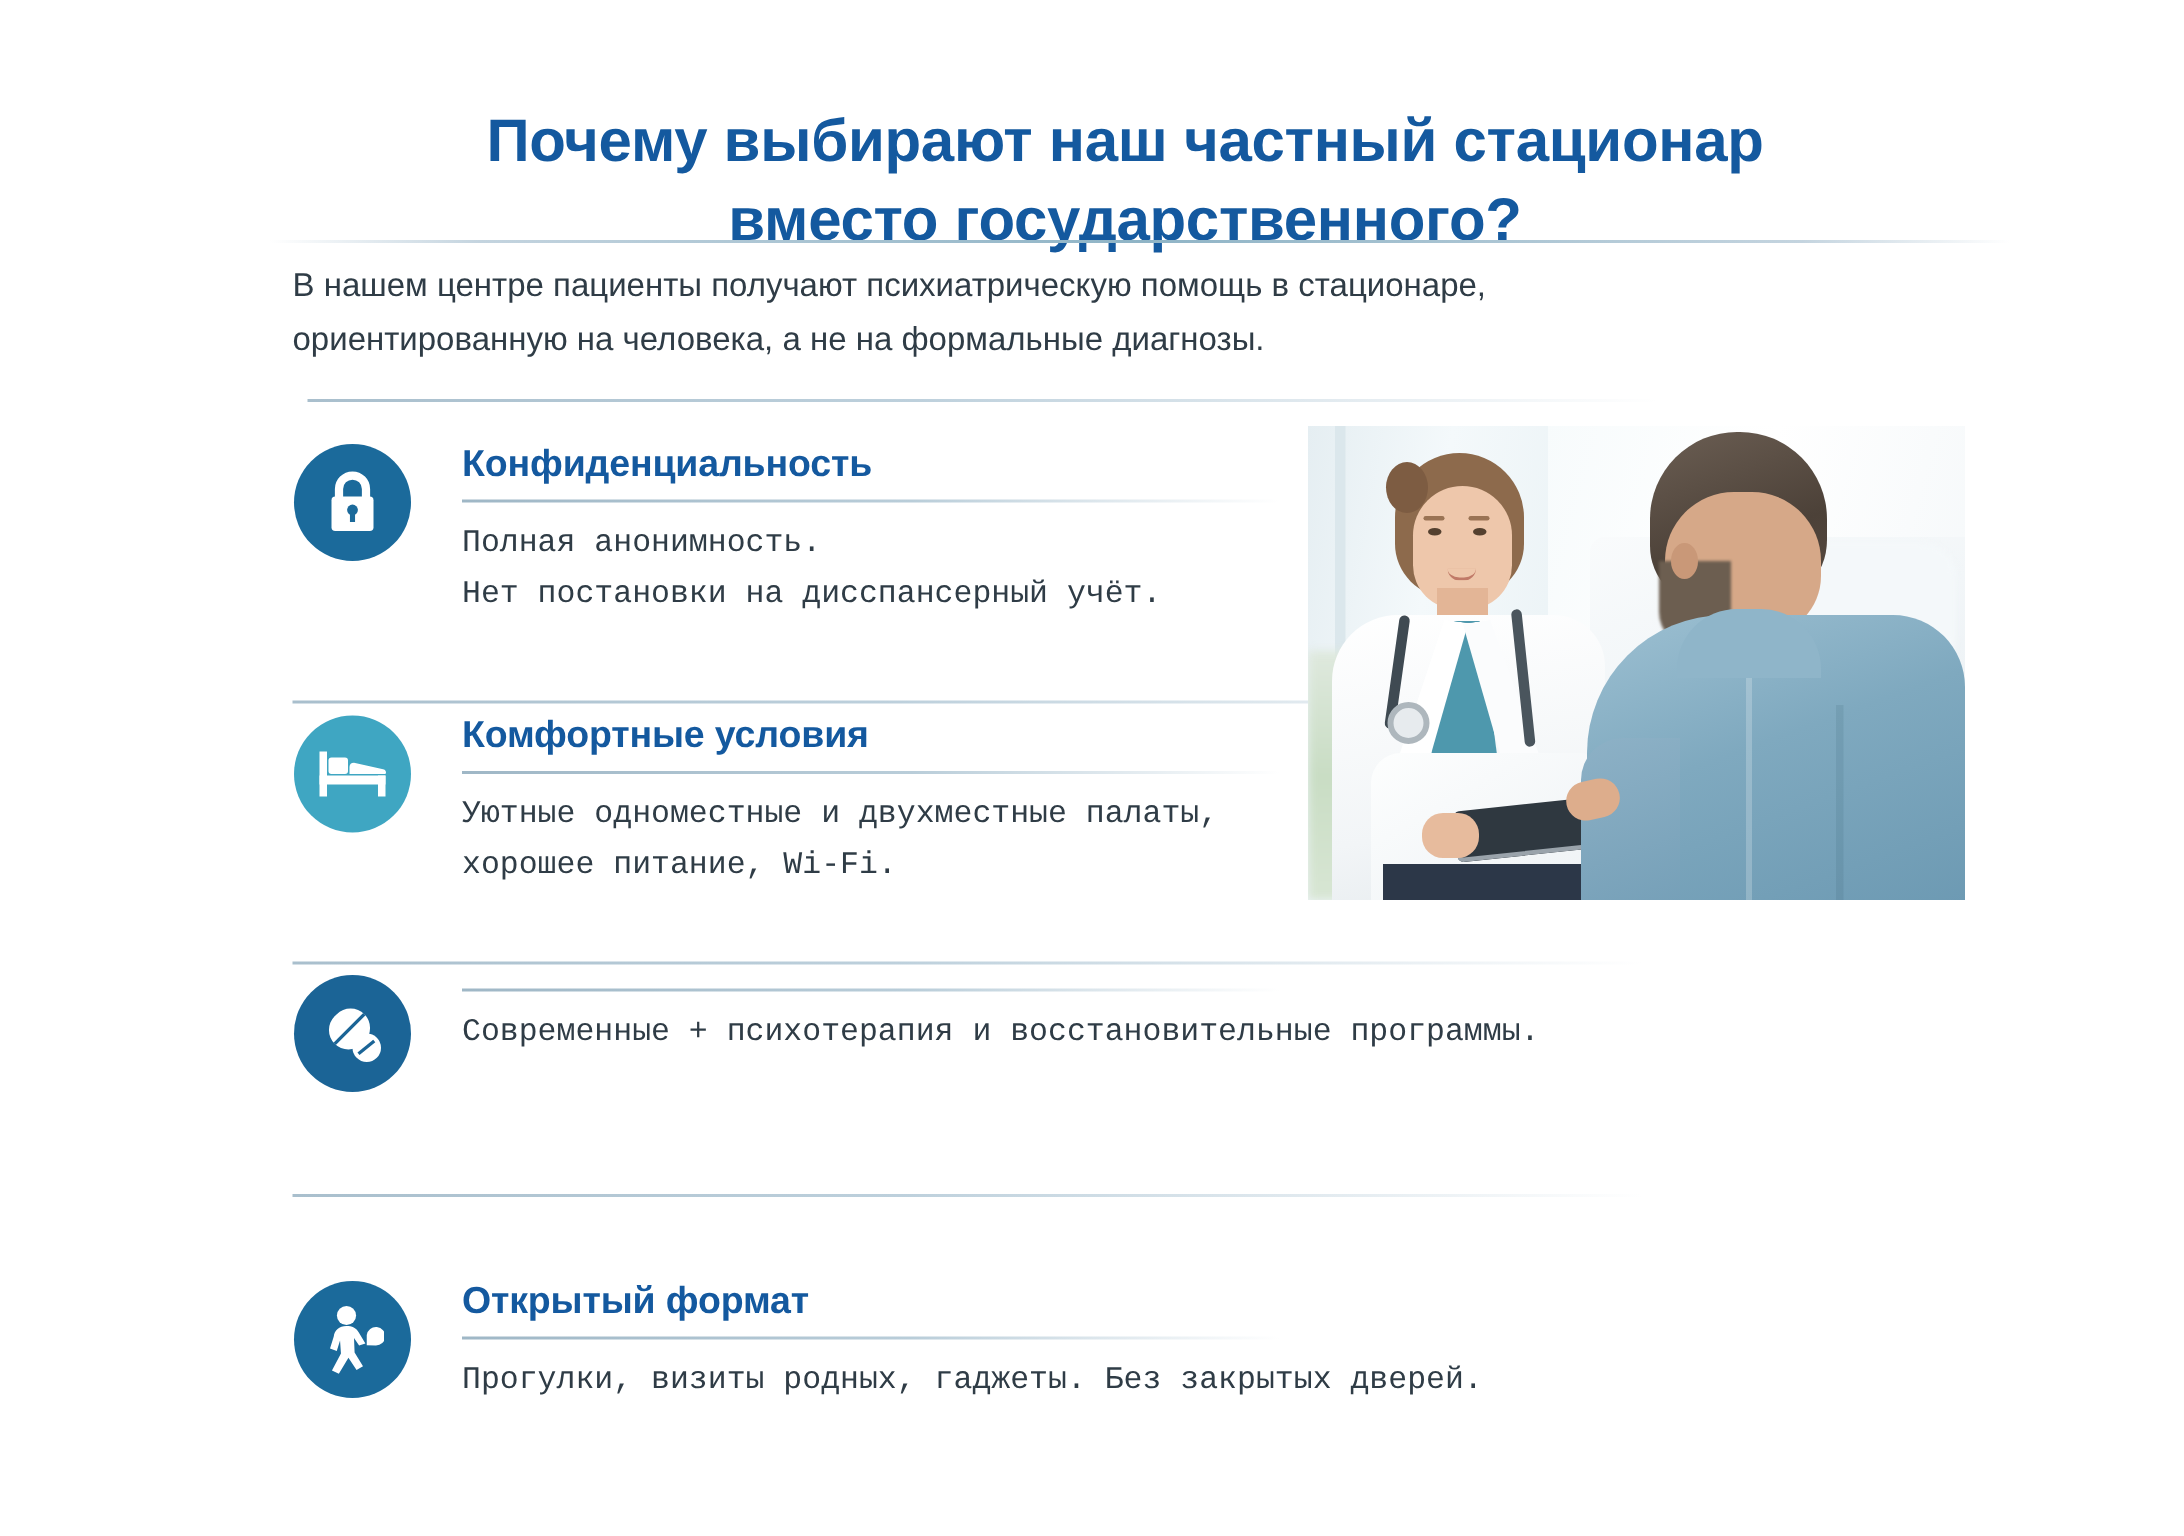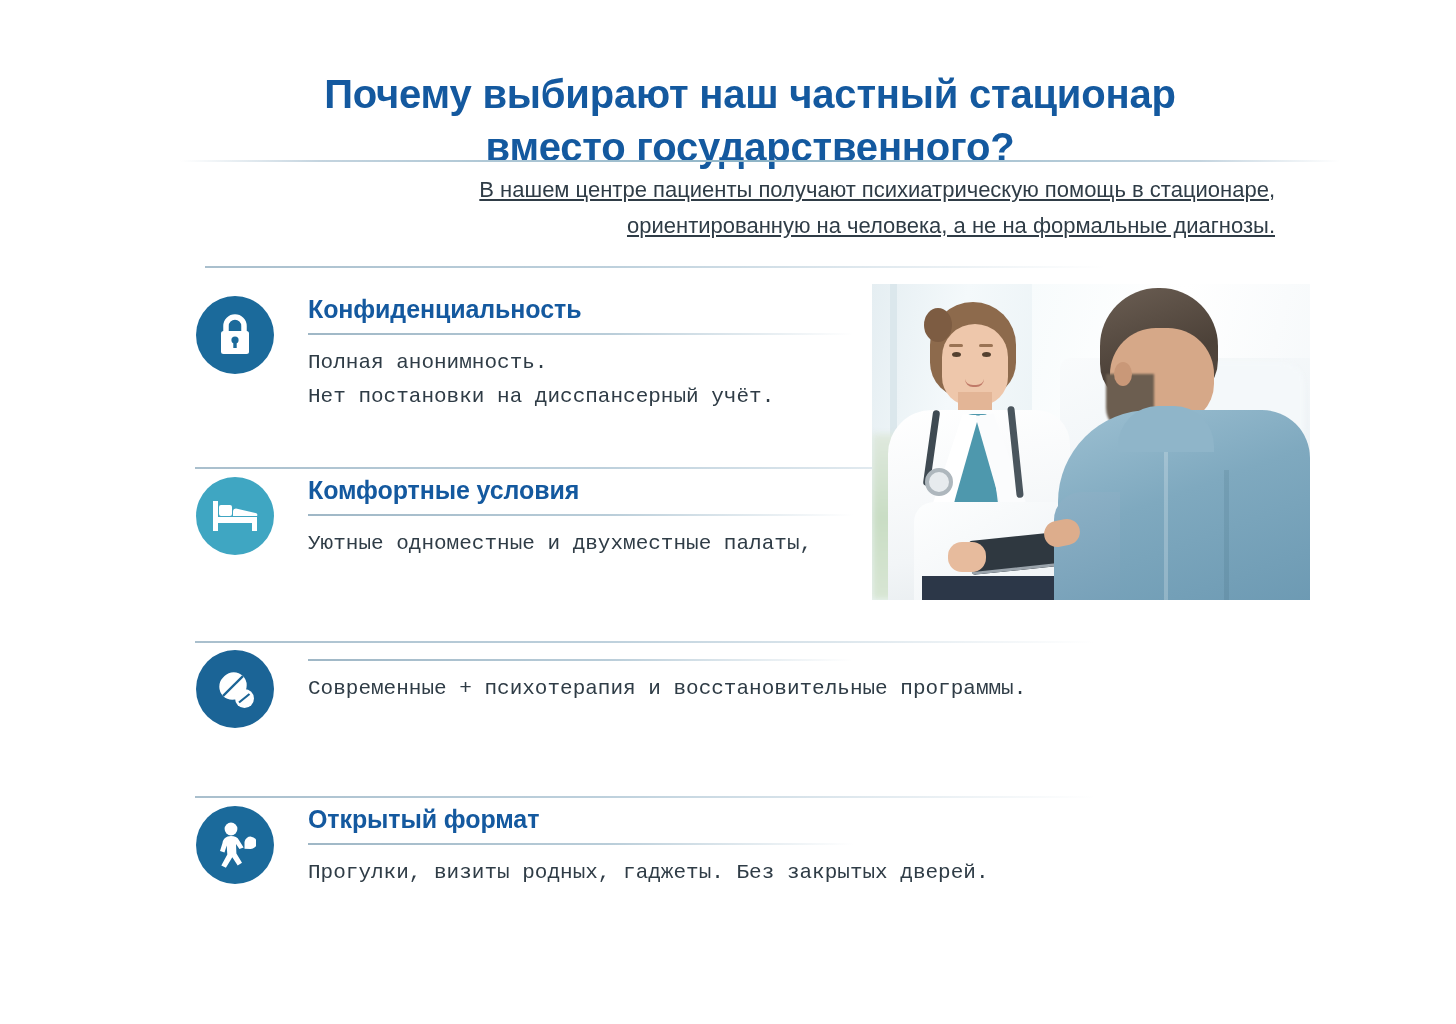--- a/index.html
+++ b/index.html
@@ -62,38 +62,37 @@
   #divider-sec-1   { left: 195px; top: 459px;  width: 900px;  }
   #divider-sec-2   { left: 195px; top: 633px;  width: 900px;  }
   #divider-sec-3   { left: 195px; top: 788px;  width: 900px;  }
 
   
   .intro {
     position: absolute;
     left: 195px;
     top: 172px;
     width: 1080px;
-    text-align: right;
+    text-align: left;
     font-size: 22px;
     line-height: 1.62;
     color: #2f3c46;
-    text-decoration: underline;
   }
   .intro-line { display: block; }
 
   
   .feature {
     position: absolute;
     left: 196px;
     width: 660px;
   }
   #feature-1 { top: 296px; }
   #feature-2 { top: 477px; }
   #feature-3 { top: 650px; }
-  #feature-4 { top: 806px; }
+  #feature-4 { top: 854px; }
 
   .badge {
     position: absolute;
     left: 0;
     top: 0;
     width: 78px;
     height: 78px;
     border-radius: 50%;
     display: flex;
     align-items: center;
@@ -352,20 +351,21 @@
         <rect x="7" y="6" width="13" height="11" rx="2" fill="#ffffff"></rect>
         <path d="M21 17 h24 a2 2 0 0 0 -1.6 -3.1 L24 9.5 a3 3 0 0 0 -3 2.9 Z" fill="#ffffff"></path>
       </svg>
     </span>
   </div>
   <div class="feature-body">
     <div class="feature-heading">Комфортные условия</div>
     <div class="heading-rule"></div>
     <div class="feature-desc">
       <span class="desc-line">Уютные одноместные и двухместные палаты,</span>
+      <span class="desc-line">хорошее питание, Wi-Fi.</span>
     </div>
   </div>
 </div>
 
 <hr class="rule-left" id="divider-sec-2">
 
 <div class="feature" id="feature-3">
   <div class="badge" style="background:#1B6496;">
     <span>
       <svg width="44" height="44" viewBox="0 0 44 44" aria-hidden="true">

